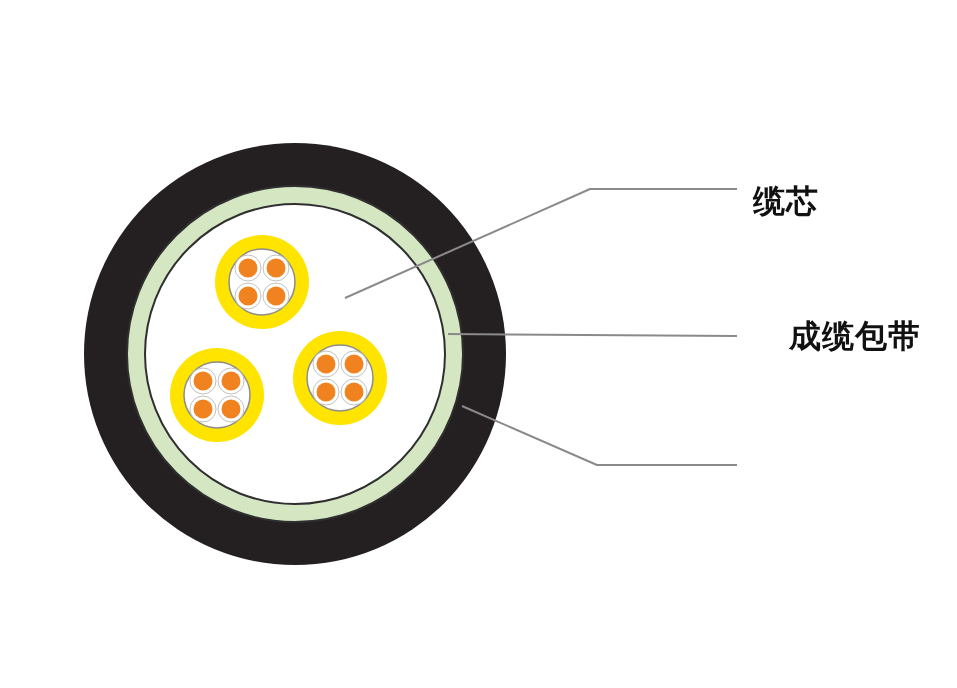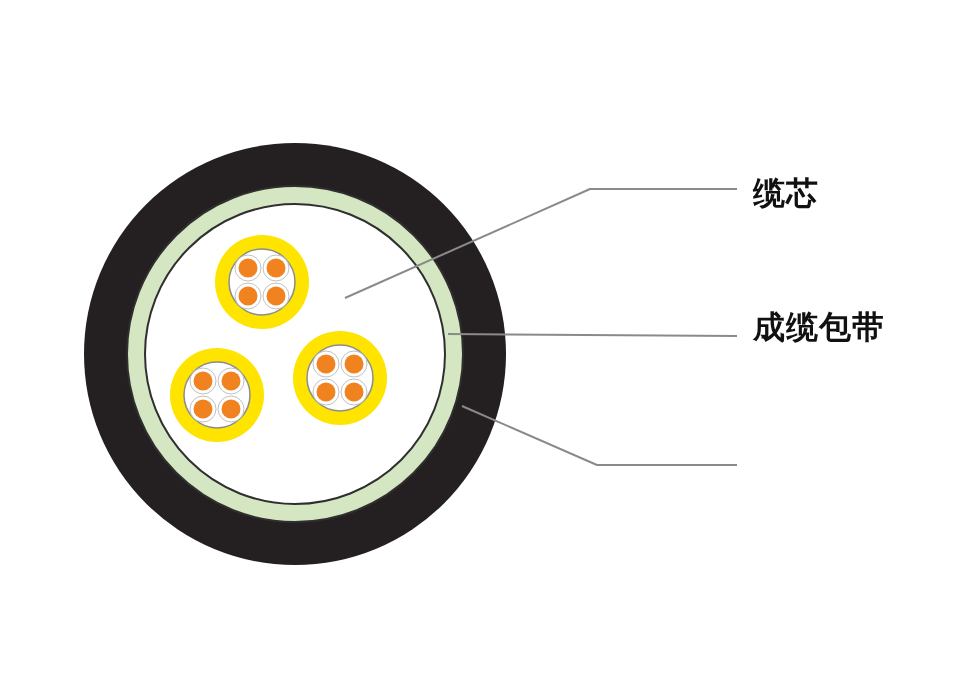--- a/index.html
+++ b/index.html
@@ -33,22 +33,22 @@
   .callout-label {
     position: absolute;
     left: 753px;
     font-size: 32px;
     font-weight: 700;
     line-height: 34px;
     color: var(--label_text, #111111);
     white-space: nowrap;
     letter-spacing: 1px;
   }
-  .label-core   { top: 176px; text-align: center; }
-  .label-tape   { top: 310px; }
+  .label-core   { top: 184px; text-align: center; }
+  .label-tape   { top: 319px; margin-left: 36px; }
   .label-sheath { top: 448px; }
 </style>
 </head>
 <body>
 
 <div class="stage">
 
   <svg class="diagram-svg" width="957" height="688" viewBox="0 0 957 688">
 
     <defs>

